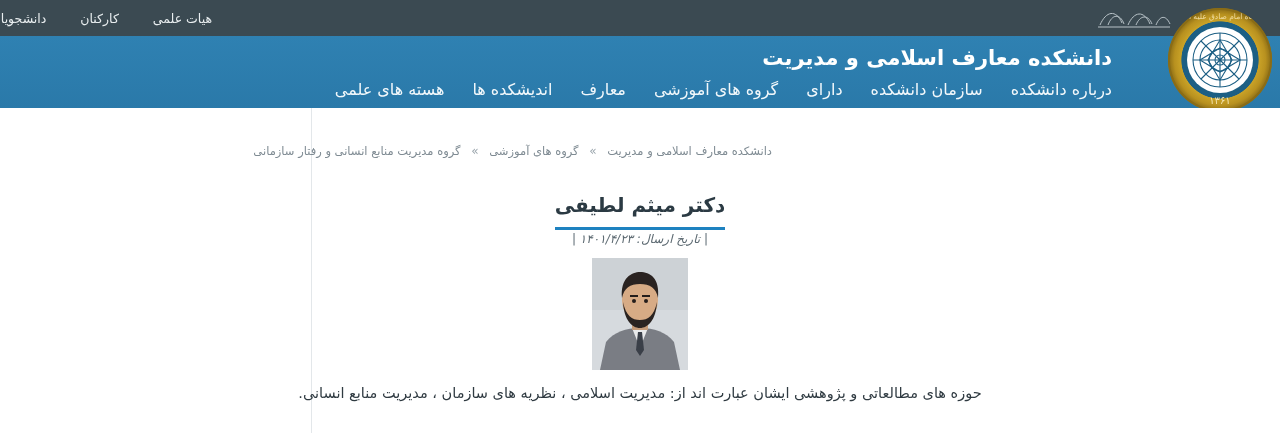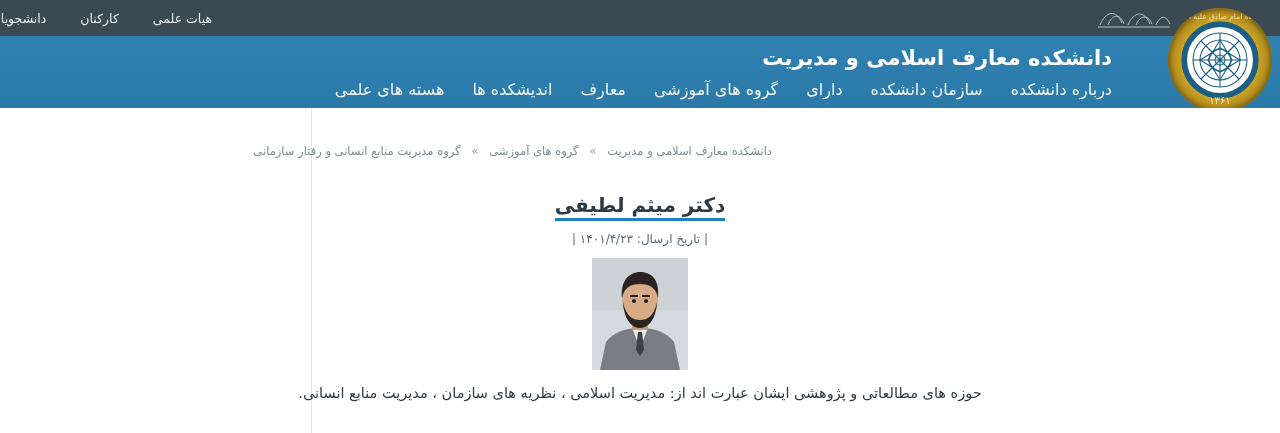--- a/index.html
+++ b/index.html
@@ -158,31 +158,32 @@
     position: absolute;
     right: 0; left: 0;
     top: 72px;
     text-align: center;
   }
   #page-title {
     display: inline-block;
     color: #2b3a43;
     font-size: 20px;
     font-weight: bold;
-    padding-bottom: 1px;
+    padding-bottom: 10px;
     border-bottom: 3px solid #1e82c0;
   }
   #meta-line {
     position: absolute;
     right: 0; left: 0;
     top: 124px;
     text-align: center;
     color: #5d6a72;
     font-size: 12px;
     direction: rtl;
+    font-style: italic;
   }
 
   #portrait {
     position: absolute;
     left: 50%;
     transform: translateX(-50%);
     top: 150px;
     width: 96px;
     height: 112px;
     background: #cfd6da;

